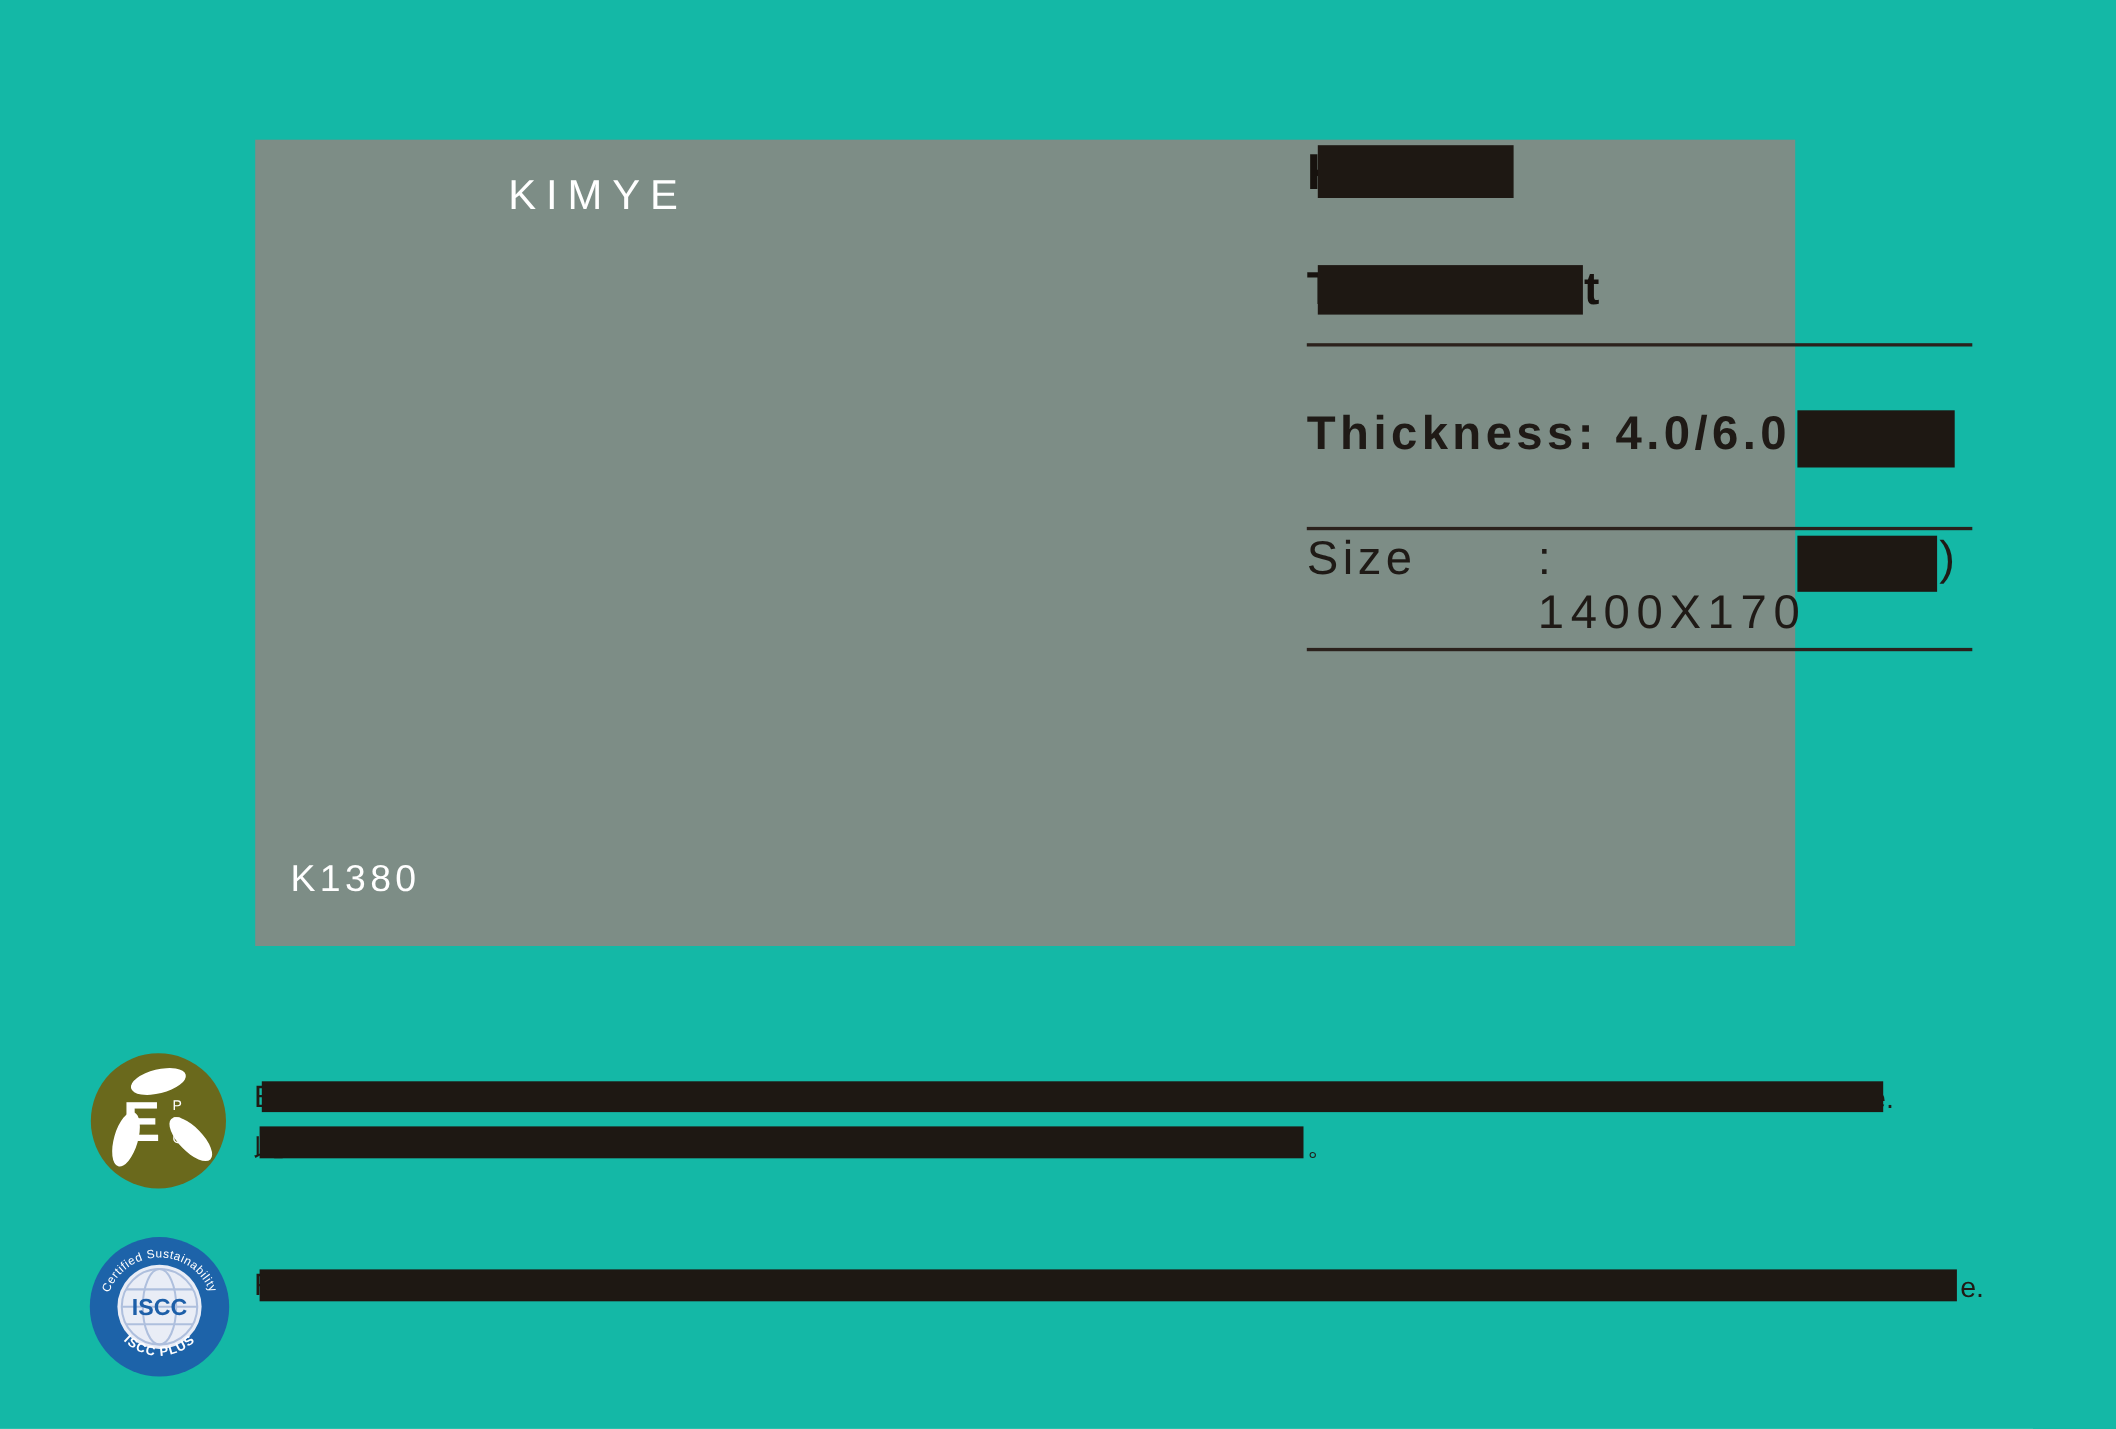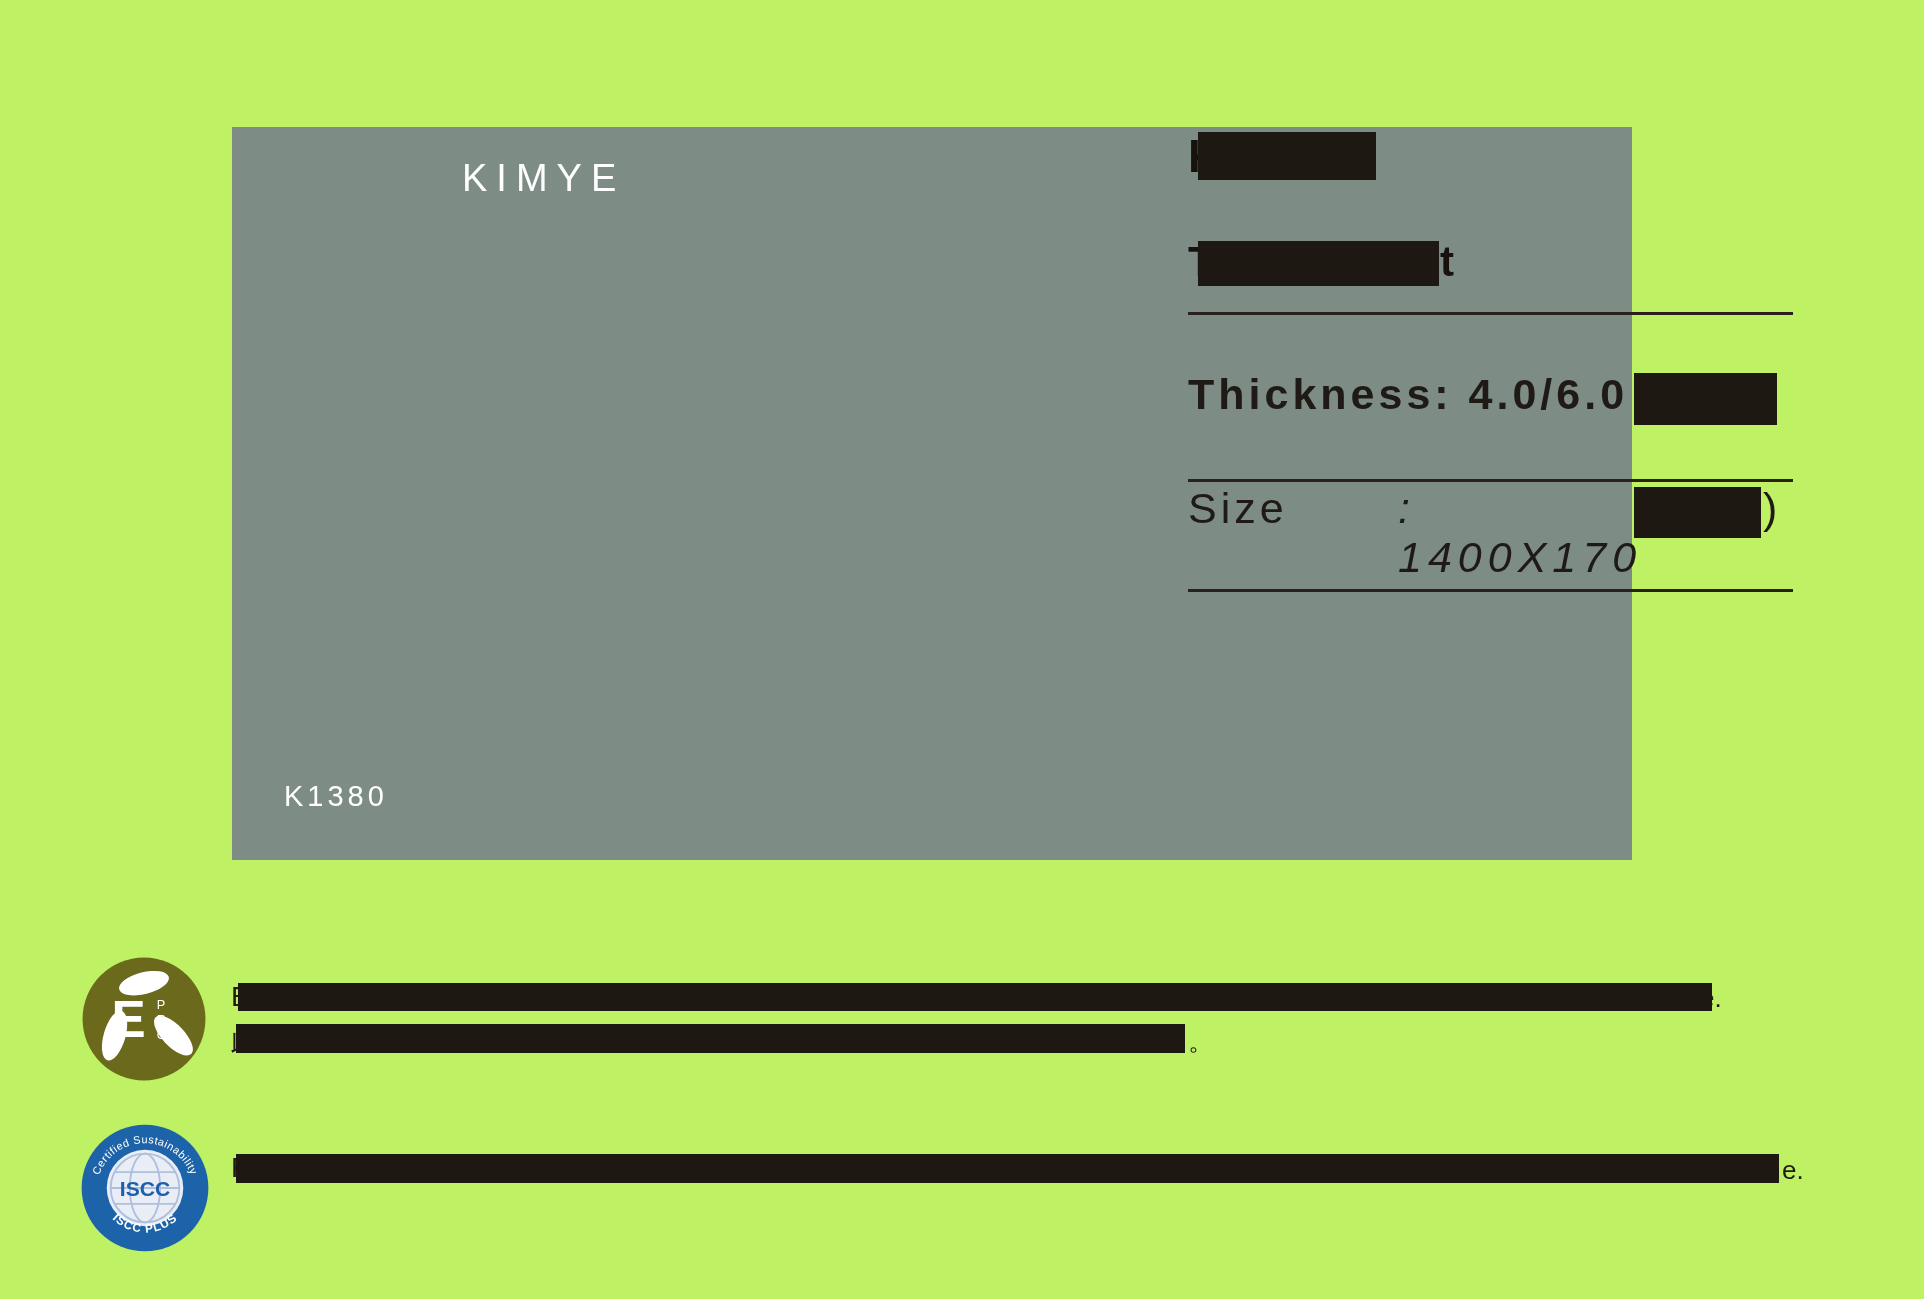--- a/index.html
+++ b/index.html
@@ -1,32 +1,32 @@
 <!DOCTYPE html>
 <html><head>
 <meta charset="utf-8">
 <style>
   html,body{margin:0;padding:0;background:#ffffff;}
-  .stage{position:relative;width:1924px;height:1299px;background:#bef264;overflow:hidden;
+  .stage{position:relative;width:1924px;height:1299px;background:#14b8a6;overflow:hidden;
          font-family:"Liberation Sans", sans-serif;}
 
   
   .swatch{position:absolute;left:232px;top:127px;width:1400px;height:733px;background:#7d8d86;}
   .brand{position:absolute;left:230px;top:30px;font-size:38px;letter-spacing:9px;
          color:#ffffff;font-weight:500;}
-  .code{position:absolute;left:52px;top:653px;font-size:29px;letter-spacing:4px;color:#ffffff;}
+  .code{position:absolute;left:32px;top:653px;font-size:34px;letter-spacing:4px;color:#ffffff;}
 
   
   .spec{position:absolute;color:#17120e;}
   .line-title{left:1188px;top:129px;height:54px;font-size:46px;font-weight:700;}
   .line-sub{left:1188px;top:238px;height:50px;font-size:42px;font-weight:700;}
   .sub-t{position:absolute;left:252px;top:0;}
   .line-thick{left:1188px;top:370px;font-size:43px;letter-spacing:4px;color:#1f1a16;font-weight:bold;}
   .line-size{left:1188px;top:484px;font-size:43px;letter-spacing:4px;color:#1f1a16;height:60px;}
-  .size-val{position:absolute;left:210px;top:0;letter-spacing:6px;font-style:italic;}
+  .size-val{position:absolute;left:210px;top:0;letter-spacing:6px;}
   .size-paren{position:absolute;left:575px;top:0;}
   .rule{position:absolute;left:1188px;width:605px;height:3px;background:#2b211c;}
   .rule1{top:312px;} .rule2{top:479px;} .rule3{top:589px;}
 
   
   .redact{position:absolute;background:#1e1813;z-index:3;}
   .rd-title{left:1198px;top:132px;width:178px;height:48px;}
   .rd-sub{left:1198px;top:241px;width:241px;height:45px;}
   .rd-thick{left:1634px;top:373px;width:143px;height:52px;}
   .rd-size{left:1634px;top:487px;width:127px;height:51px;}

